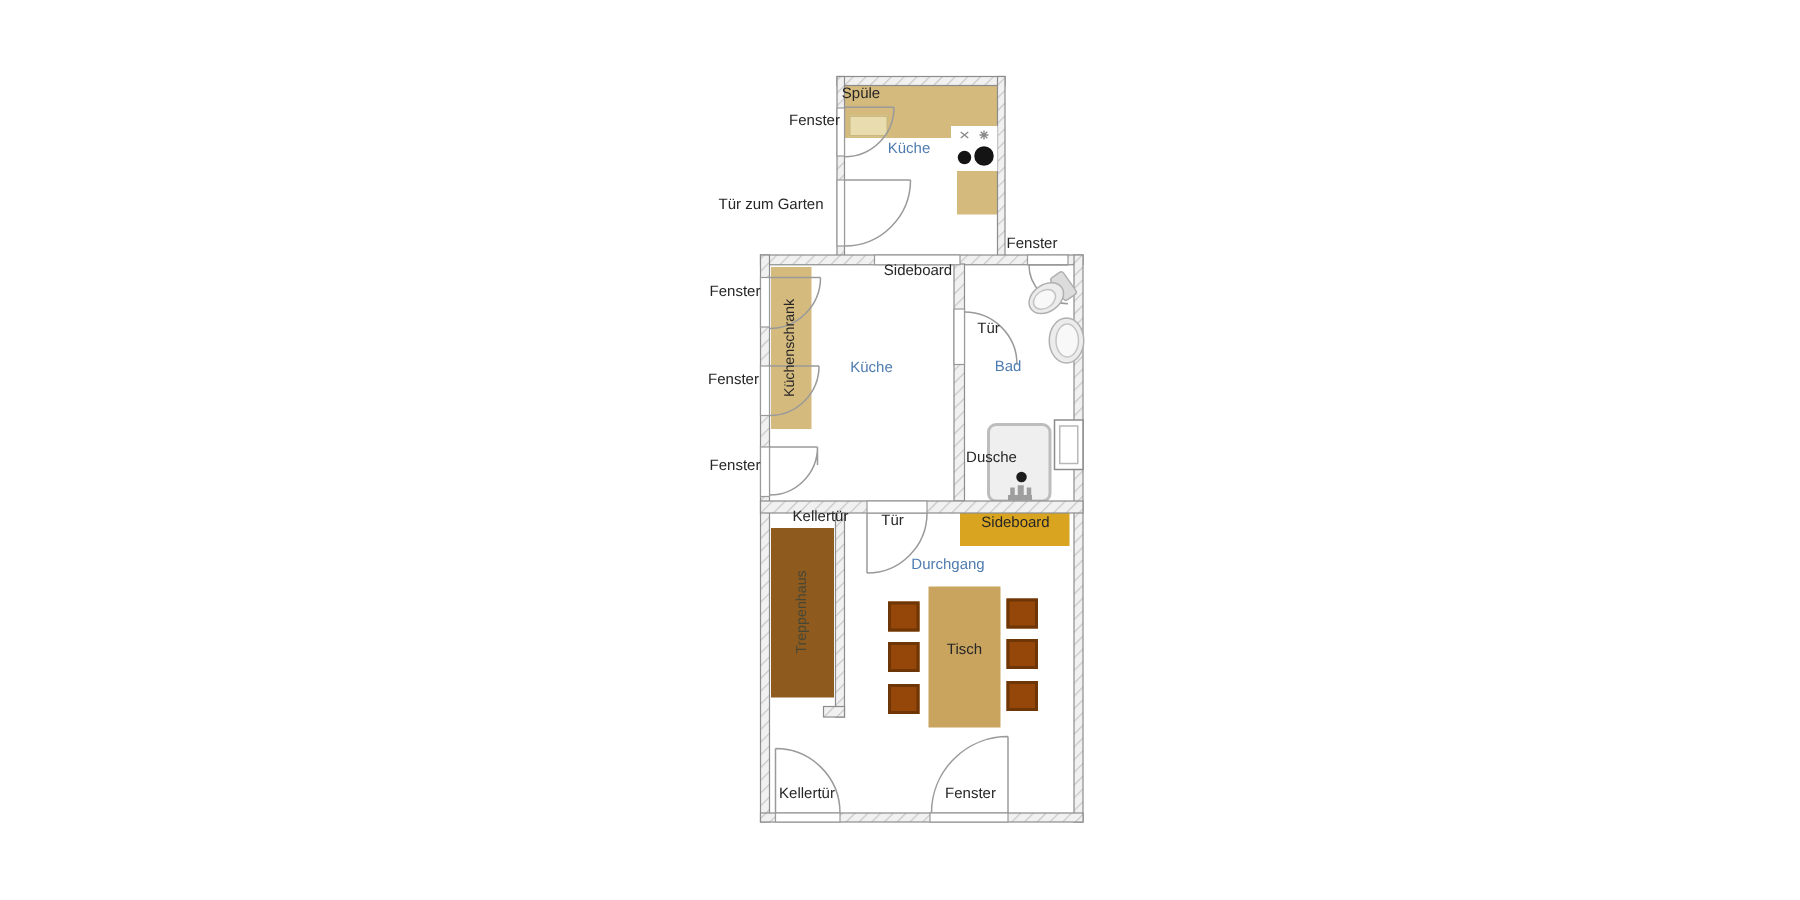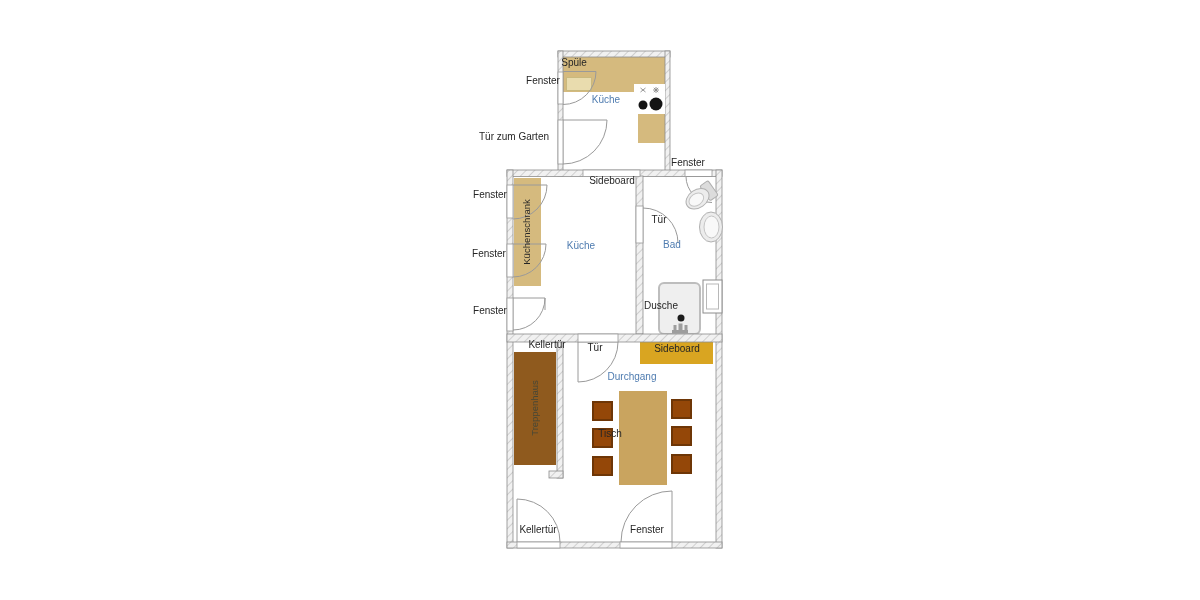--- a/index.html
+++ b/index.html
@@ -149,17 +149,17 @@
 
   <div class="lbl" style="left:659px;top:220px;">Tür</div>
   <div class="lbl blue" style="left:672px;top:245px;">Bad</div>
   <div class="lbl" style="left:661px;top:306px;z-index:12;">Dusche</div>
 
   <div class="lbl" style="left:547px;top:345px;z-index:12;">Kellertür</div>
   <div class="lbl" style="left:595px;top:348px;">Tür</div>
   <div class="lbl" style="left:677px;top:349px;">Sideboard</div>
   <div class="lbl blue" style="left:632px;top:377px;">Durchgang</div>
   <div class="lbl vert on-stairs" style="left:535px;top:408px;font-size:9.5px;">Treppenhaus</div>
-  <div class="lbl" style="left:610px;top:434px;">Tisch</div>
+  <div class="lbl" style="left:643px;top:434px;">Tisch</div>
   <div class="lbl" style="left:538px;top:530px;">Kellertür</div>
   <div class="lbl" style="left:647px;top:530px;">Fenster</div>
 
 </div>
 
 </body></html>

